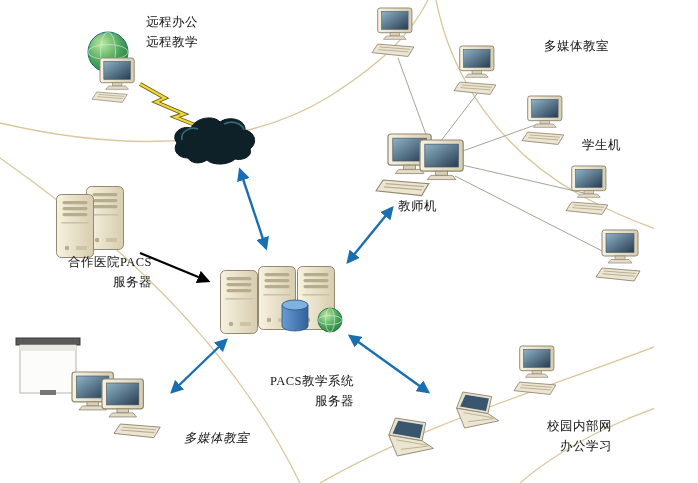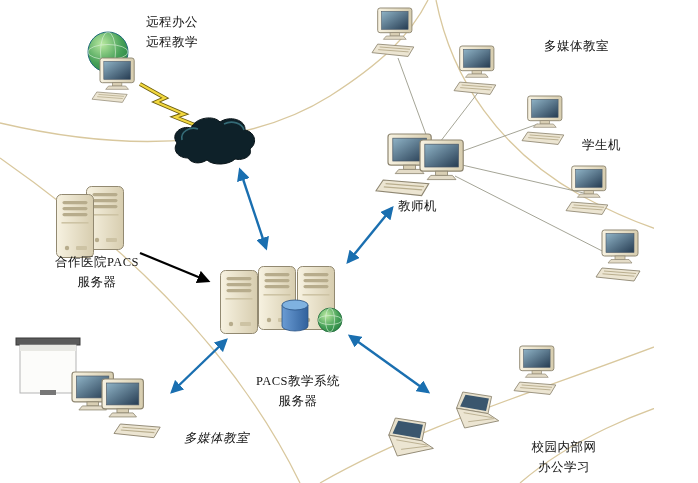--- a/index.html
+++ b/index.html
@@ -5,21 +5,21 @@
   html,body{margin:0;padding:0;background:#fff;}
   .canvas{
     position:relative;width:654px;height:483px;background:#ffffff;overflow:hidden;
     font-family:"Liberation Serif","DejaVu Serif",serif;
   }
   .canvas svg.layer{position:absolute;left:0;top:0;}
   .label{
     position:absolute;font-size:12.5px;color:#141414;line-height:1.6;
     white-space:pre-line;letter-spacing:0.5px;
   }
-  .label.center{text-align:center;}
+  .label.center{text-align:right;}
 </style>
 </head>
 <body>
 
 <div class="canvas">
 
   <svg class="layer" width="698" height="483" viewBox="0 0 698 483">
     <defs>
       <linearGradient id="gBeige" x1="0" y1="0" x2="1" y2="0">
         <stop offset="0" stop-color="#f7f2e1"></stop>
@@ -176,16 +176,16 @@
   <div class="label" style="left:146px;top:12px;">远程办公
 远程教学</div>
   <div class="label" style="left:544px;top:36px;">多媒体教室</div>
   <div class="label" style="left:582px;top:136px;font-family:Liberation Mono, monospace;">学生机</div>
   <div class="label" style="left:398px;top:196px;">教师机</div>
   <div class="label center" style="left:42px;top:252px;width:110px;">合作医院PACS
 服务器</div>
   <div class="label center" style="left:242px;top:334px;width:112px;margin-top:37px;">PACS教学系统
 服务器</div>
   <div class="label" style="left:184px;top:428px;font-style:italic;">多媒体教室</div>
-  <div class="label center" style="left:516px;top:416px;width:96px;margin-top:21px;">校园内部网
+  <div class="label center" style="left:516px;top:416px;width:96px;">校园内部网
 办公学习</div>
 
 </div>
 
 </body></html>

